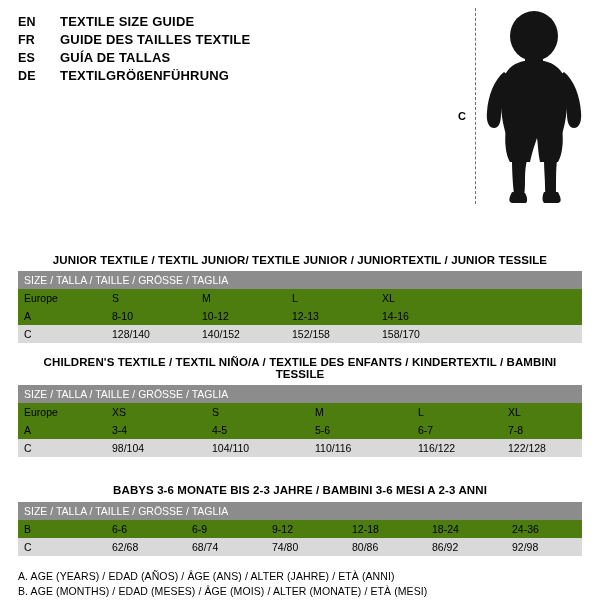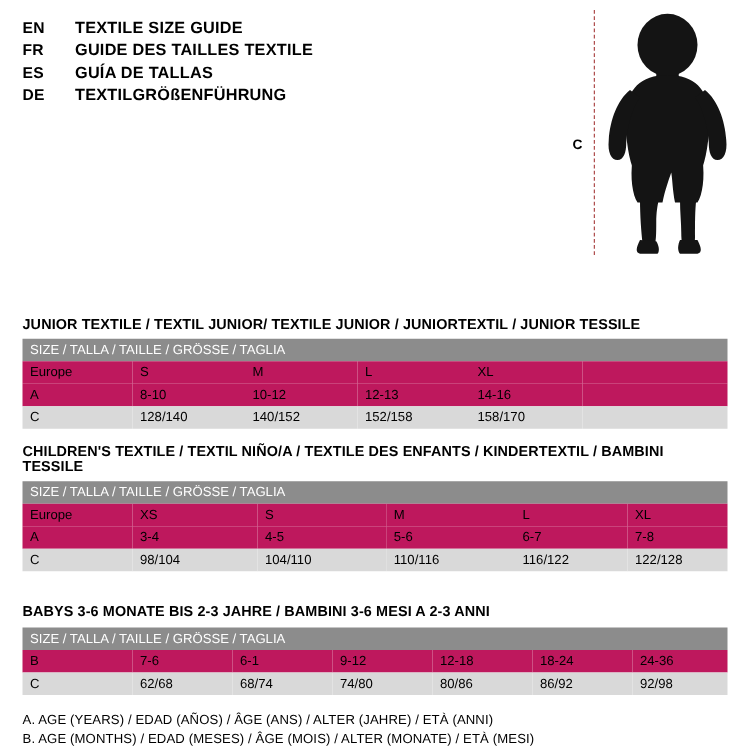--- a/index.html
+++ b/index.html
@@ -80,20 +80,21 @@
     left: 42px;
     top: 2px;
   }
 
   
   .section-title {
     font-size: 11.5px;
     font-weight: bold;
     margin: 0 0 5px 0;
     letter-spacing: 0.1px;
+    text-align: center;
   }
   .section-title.two-line {
     line-height: 13.5px;
   }
 
   
   table {
     border-collapse: collapse;
     width: 100%;
     table-layout: fixed;
@@ -107,21 +108,21 @@
   tr.head td {
     background: #8c8c8c;
     color: #ffffff;
     font-weight: normal;
     font-size: 10.5px;
   }
   tr.shaded td {
     background: #d9d9d9;
   }
   tr.plain td {
-    background: #be185d;
+    background: #4d7c0f;
   }
   .sec {
     margin-bottom: 13px;
   }
   .sec-tight {
     margin-bottom: 11px;
   }
 
   
   .legend {
@@ -293,22 +294,22 @@
         <col style="width:80px">
         <col style="width:80px">
         <col>
       </colgroup>
       <tbody>
           <tr class="head">
         <td colspan="7">SIZE / TALLA / TAILLE / GRÖSSE / TAGLIA</td>
       </tr>
       <tr class="plain">
         <td>B</td>
-        <td>7-6</td>
-        <td>6-1</td>
+        <td>6-6</td>
+        <td>6-9</td>
         <td>9-12</td>
         <td>12-18</td>
         <td>18-24</td>
         <td>24-36</td>
       </tr>
       <tr class="shaded">
         <td>C</td>
         <td>62/68</td>
         <td>68/74</td>
         <td>74/80</td>

